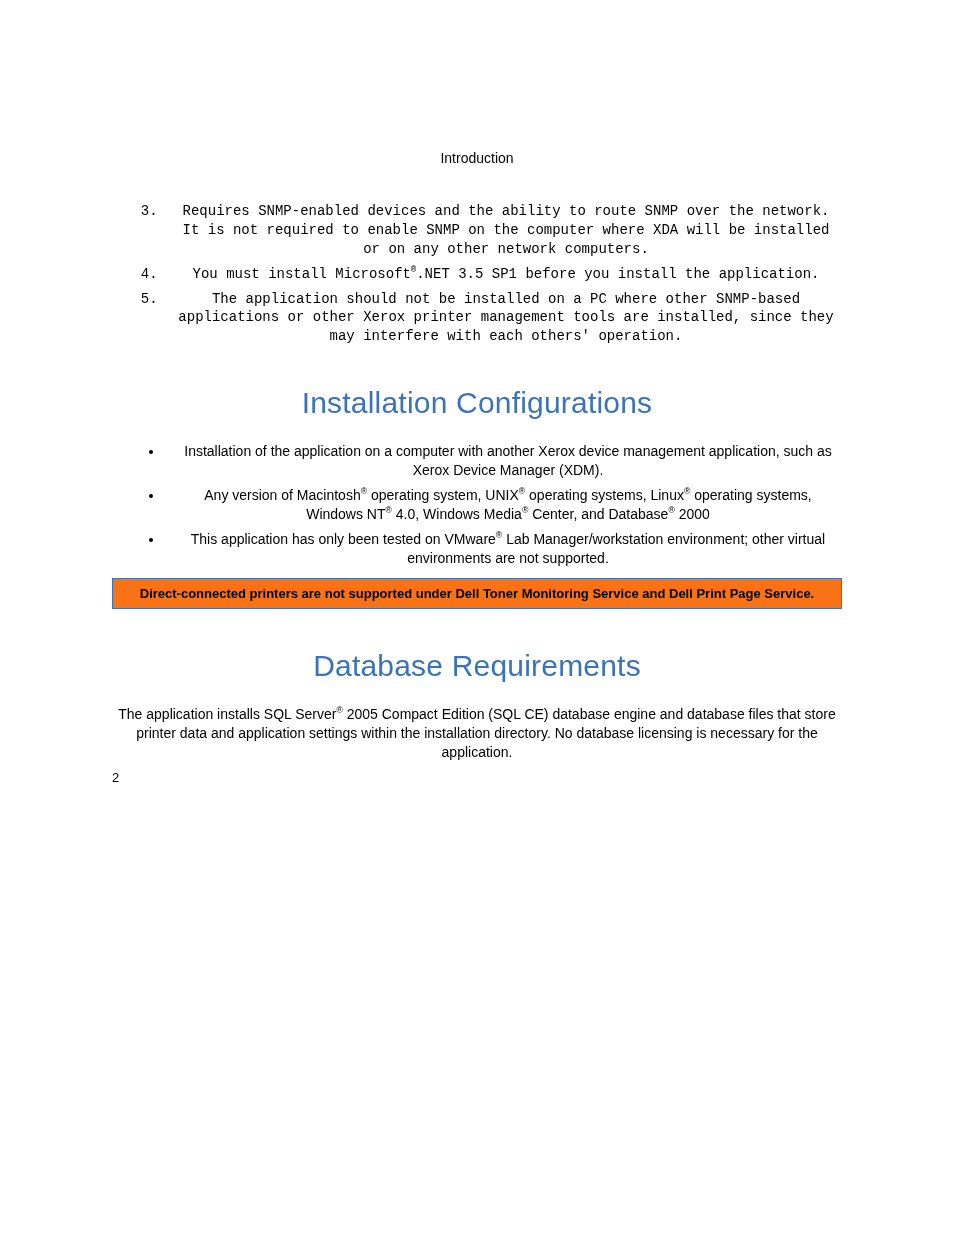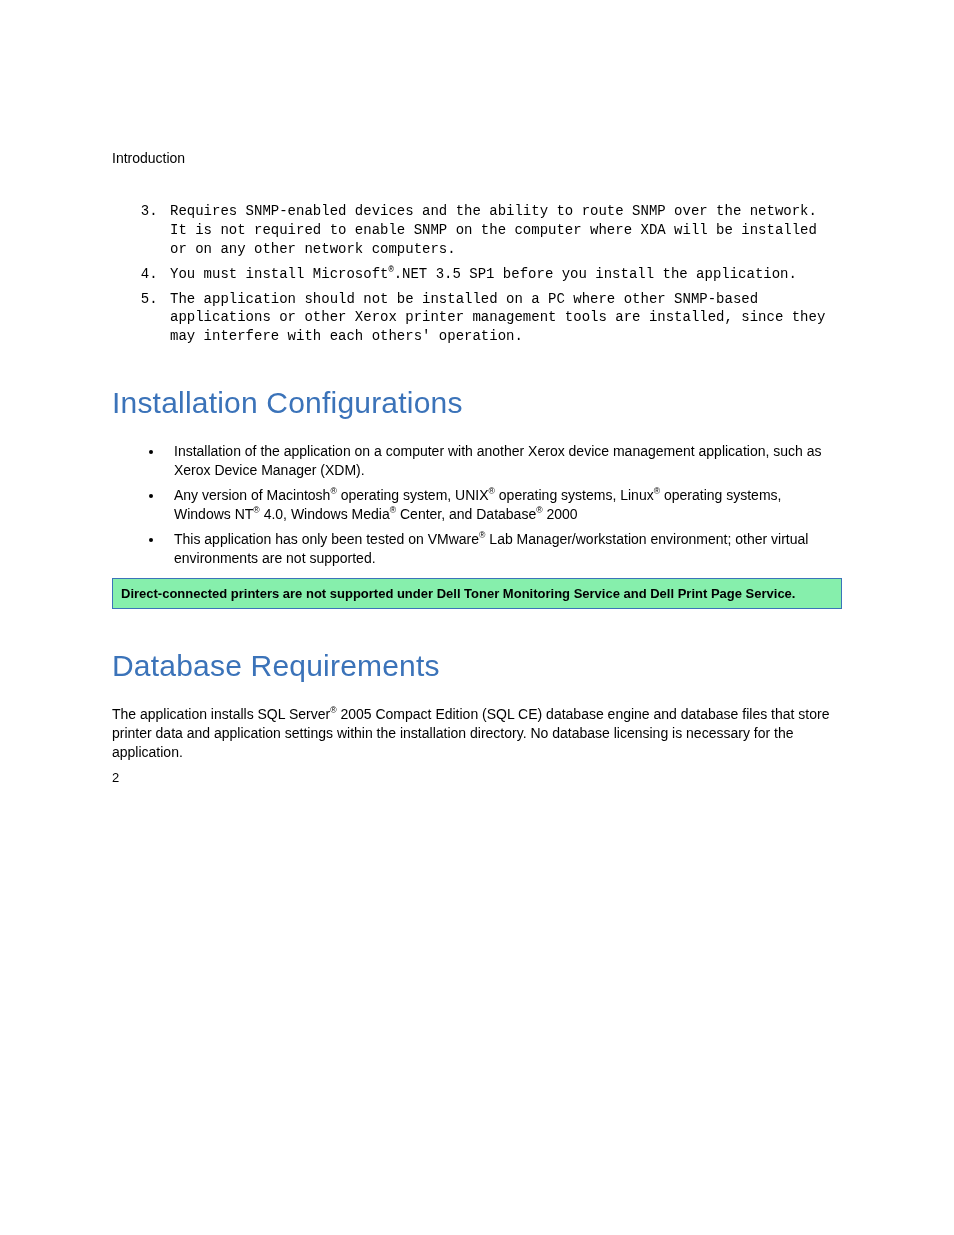--- a/index.html
+++ b/index.html
@@ -1,29 +1,29 @@
 <!DOCTYPE html>
 <html><head>
   <meta charset="utf-8">
   <style>
     * { box-sizing: border-box; margin: 0; padding: 0; }
     html, body { width: 954px; height: 1235px; background: #fff;
       font-family: Arial, Helvetica, sans-serif; color: #000; }
     .page { position: relative; width: 954px; height: 935px;
-      padding: 150px 112px 4px 112px; }
+      padding: 150px 112px 4px 112px; text-align: center; }
     .section-header { font-size: 14px; margin-bottom: 36px; }
     ol.top-list { list-style: decimal; padding-left: 54px; font-size: 14px;
       line-height: 1.35; }
     ol.top-list > li { padding-left: 4px; margin-bottom: 6px; font-family: Liberation Mono, monospace; }
     ul.bul-list { list-style: disc; padding-left: 52px; font-size: 14px;
       line-height: 1.35; }
     ul.bul-list > li { padding-left: 10px; margin-bottom: 6px; }
     h2.blue { color: #3b73b9; font-weight: 400; font-size: 30px;
       letter-spacing: 0.2px; margin: 40px 0 22px 0; }
-    .note-box { border: 1px solid #3b73b9; background: #86efac;
+    .note-box { border: 1px solid #3b73b9; background: #f97316;
       font-size: 13px; font-weight: bold; line-height: 1.35;
       padding: 6px 8px; margin: 10px 0 4px 0; }
     .body-para { font-size: 14px; line-height: 1.35; margin-top: 20px; }
     sup { font-size: 0.62em; vertical-align: super; line-height: 0; }
     .page-num { position: absolute; left: 112px; bottom: 150px;
       font-size: 13px; }
   </style>
 </head>
 <body>
 

